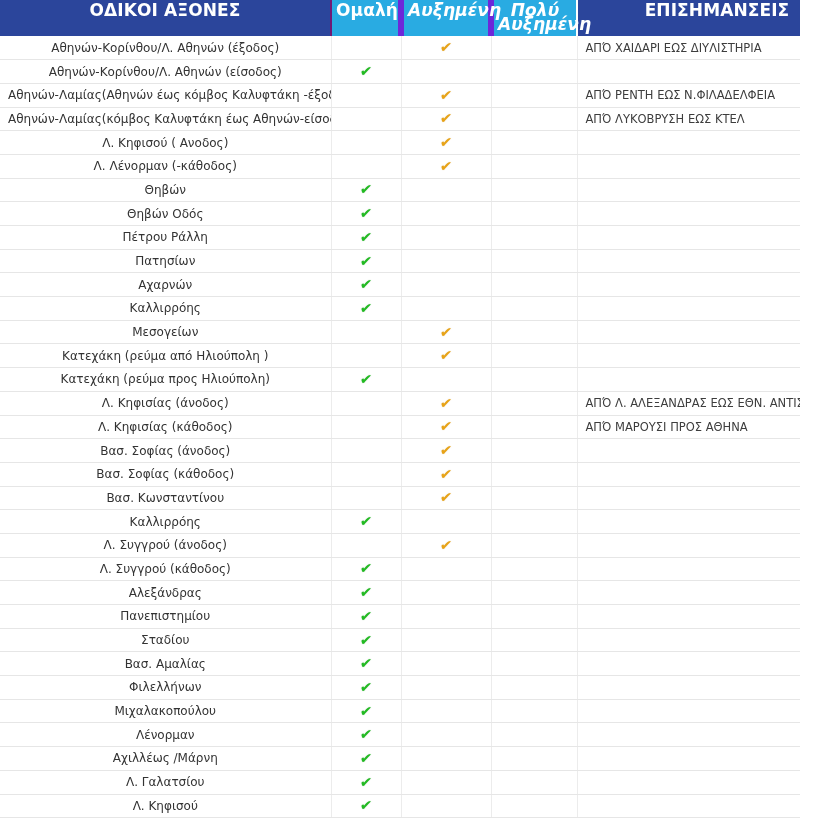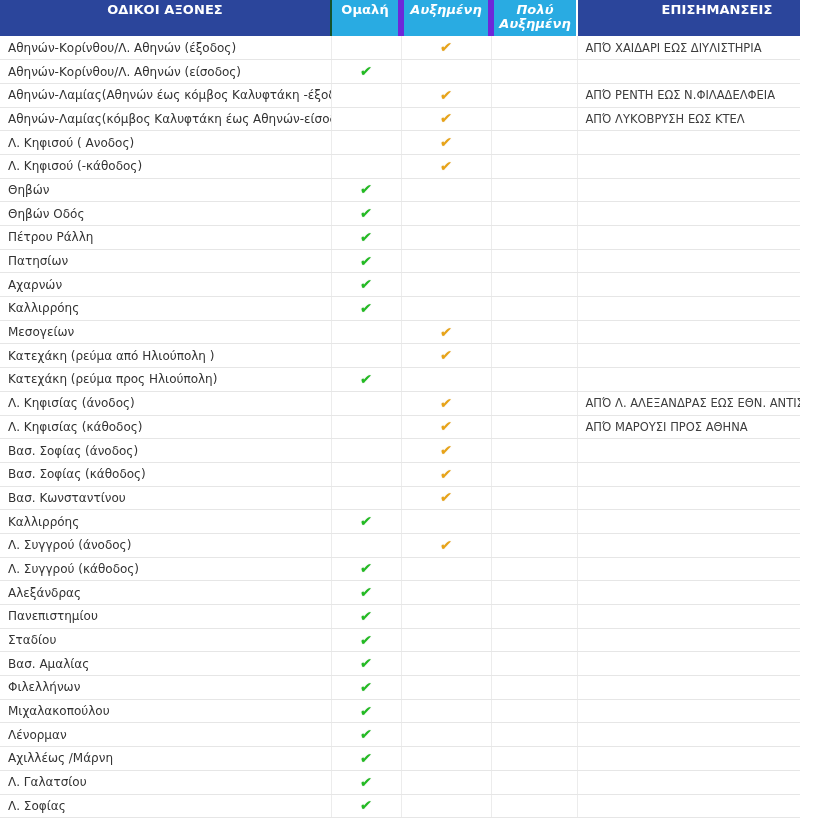--- a/index.html
+++ b/index.html
@@ -23,32 +23,32 @@
     width: 800px;
     border-collapse: collapse;
     table-layout: fixed;
   }
 
   
   thead tr { height: 36px; }
 
   th {
     color: #ffffff;
-    font-size: 13px;
+    font-size: 17px;
     font-weight: bold;
     letter-spacing: 0.1px;
     padding: 3px 4px 0 4px;
     vertical-align: top;
     text-align: center;
     line-height: 14px;
     border: none;
   }
 
   th.dark  { background: #2b459b; }
-  th.light { background: #29abe2; border-left: 2px solid #14532d; border-right: 2px solid #ffffff; }
+  th.light { background: #29abe2; border-left: 2px solid #701a75; border-right: 2px solid #ffffff; }
   th.light + th.light { border-left: 6px solid #6d28d9; font-style: italic; }
 
   th.col-axis   { width: 322px; }
   th.col-omali  { width: 58px; }
   th.col-avx    { width: 76px; }
   th.col-polyavx{ width: 74px; }
   th.col-notes  { width: 270px; }
 
   
   tbody tr { height: 23.7px; }
@@ -57,21 +57,21 @@
     font-size: 12px;
     color: #333333;
     border-bottom: 1px solid #e6e6e6;
     border-right: 1px solid #ececec;
     padding: 0 8px;
     vertical-align: middle;
     line-height: 14px;
     white-space: nowrap;
     overflow: hidden;
   }
-  td.axis  { text-align: left; }
+  td.axis  { text-align: center; }
   td.mark  { text-align: center; padding: 0; }
   td.notes { text-align: left; color: #3d3d3d; font-size: 11.5px; border-right: none; }
 
   
   .tick {
     display: inline-block;
     font-size: 14px;
     line-height: 14px;
     font-weight: bold;
     transform: skewX(-7deg);
@@ -126,21 +126,21 @@
           <td class="notes">ΑΠΌ ΛΥΚΟΒΡΥΣΗ ΕΩΣ ΚΤΕΛ</td>
         </tr>
         <tr>
           <td class="axis">Λ. Κηφισού ( Ανοδος)</td>
           <td class="mark"></td>
           <td class="mark"><span class="tick orange">✔</span></td>
           <td class="mark"></td>
           <td class="notes"></td>
         </tr>
         <tr>
-          <td class="axis">Λ. Κηφισού (-κάθοδος)</td>
+          <td class="axis">Λ. Λένορμαν (-κάθοδος)</td>
           <td class="mark"></td>
           <td class="mark"><span class="tick orange">✔</span></td>
           <td class="mark"></td>
           <td class="notes"></td>
         </tr>
         <tr>
           <td class="axis">Θηβών</td>
           <td class="mark"><span class="tick green">✔</span></td>
           <td class="mark"></td>
           <td class="mark"></td>
@@ -315,21 +315,21 @@
           <td class="notes"></td>
         </tr>
         <tr>
           <td class="axis">Λ. Γαλατσίου</td>
           <td class="mark"><span class="tick green">✔</span></td>
           <td class="mark"></td>
           <td class="mark"></td>
           <td class="notes"></td>
         </tr>
         <tr>
-          <td class="axis">Λ. Σοφίας</td>
+          <td class="axis">Λ. Κηφισού</td>
           <td class="mark"><span class="tick green">✔</span></td>
           <td class="mark"></td>
           <td class="mark"></td>
           <td class="notes"></td>
         </tr>
       </tbody>
   </table>
 </div>
 
 </body></html>

